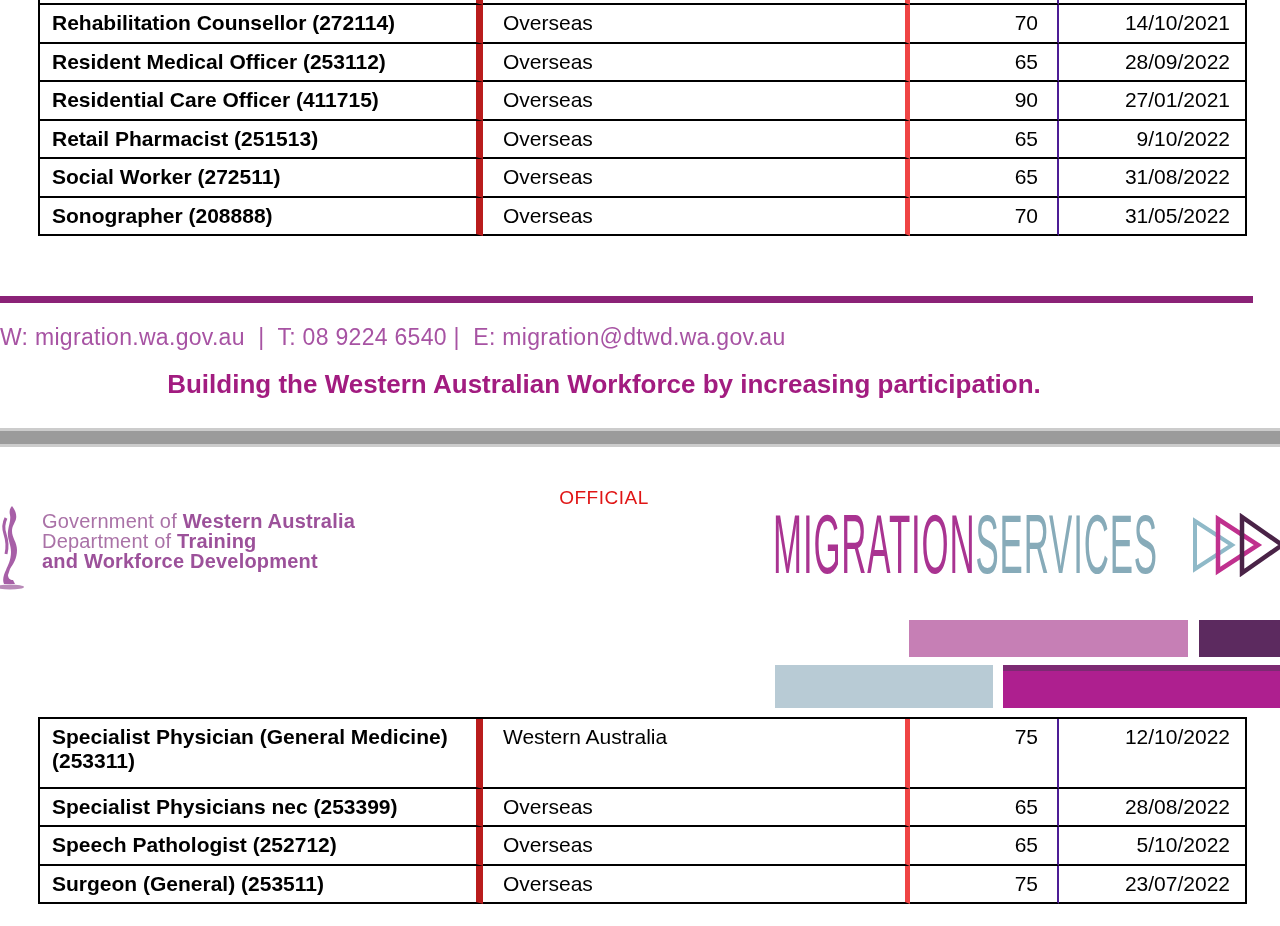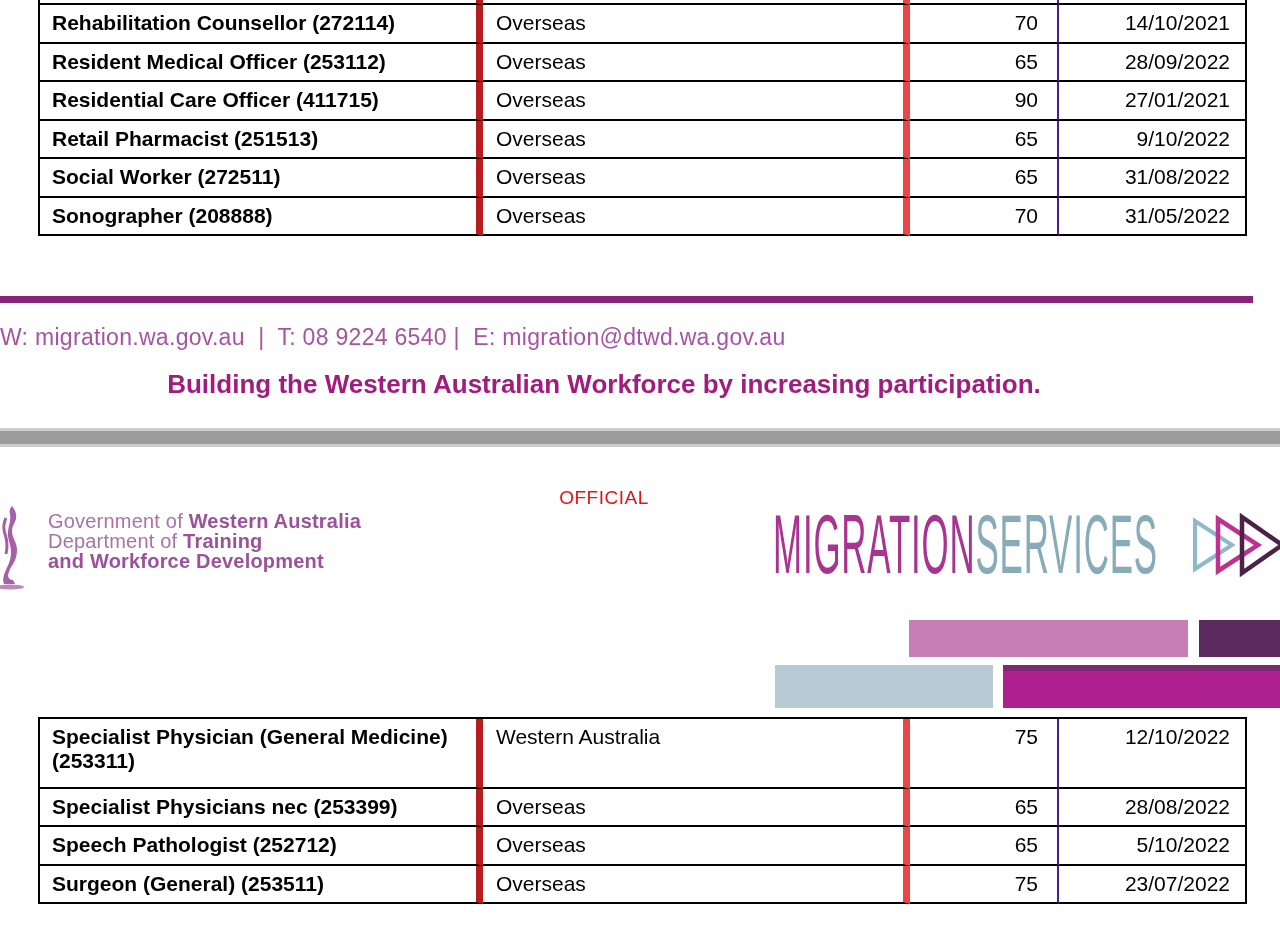--- a/index.html
+++ b/index.html
@@ -8,42 +8,42 @@
 
   
   .occ-table{position:absolute;left:38px;width:1209px;display:grid;
              grid-template-columns:443px 427px 149px 186px;
              border:2px solid #000;border-bottom:none;box-sizing:border-box;
              background:#fff;}
   .occ-table .cell{box-sizing:border-box;border-bottom:2px solid #000;
                    display:flex;align-items:center;font-size:21px;line-height:24px;
                    overflow:hidden;}
   .occ-table .c1{border-right:7px solid #b91c1c;font-weight:bold;padding:0 14px 0 12px;}
-  .occ-table .c2{border-right:7px solid #ef4444;padding-left:13px;}
+  .occ-table .c2{border-right:5px solid #ef4444;padding-left:20px;}
   .occ-table .c3{border-right:2px solid #4c1d95;justify-content:flex-end;padding-right:19px;}
   .occ-table .c4{justify-content:flex-end;padding-right:15px;}
   .occ-table .top-align{align-items:flex-start;padding-top:6px;}
 
   #table1{top:-12px;grid-template-rows:15px repeat(6,38.5px);}
   #table2{top:717px;grid-template-rows:69.5px repeat(3,38.5px);}
 
   
   .footer-rule{position:absolute;left:0;top:296px;width:1253px;height:7px;background:#8b2277;}
   .contact-line{position:absolute;left:0;top:324px;width:1208px;text-align:left;
                 font-size:23px;letter-spacing:.3px;color:#a753a3;white-space:pre;}
   .slogan-line{position:absolute;left:0;top:369px;width:1208px;text-align:center;
                font-size:26px;font-weight:bold;color:#a21c80;}
 
   
   .page-break{position:absolute;left:0;top:428px;width:1280px;height:19px;
               background:linear-gradient(#cccccc 0 3px,#9b9b9b 3px 16px,#cccccc 16px 19px);}
 
   
   .crest{position:absolute;left:-4px;top:504px;width:34px;height:88px;}
-  .gov-text{position:absolute;left:48px;top:511px;font-size:20px;line-height:20px;
+  .gov-text{position:absolute;left:42px;top:511px;font-size:20px;line-height:20px;
             color:#aa72a7;letter-spacing:.2px;}
   .gov-text b{color:#9c519a;}
   .official{position:absolute;left:0;top:487px;width:1208px;text-align:center;
             font-size:19px;color:#e01515;letter-spacing:.5px;}
   .brand{position:absolute;left:773px;top:503px;font-size:83px;line-height:1;
          white-space:nowrap;transform:scaleX(0.42);transform-origin:left top;
          letter-spacing:2px;font-weight:400;}
   .brand .p1{color:#a93391;}
   .brand .p2{color:#87abb9;}
   .brand-arrows{position:absolute;left:1192px;top:513px;}

